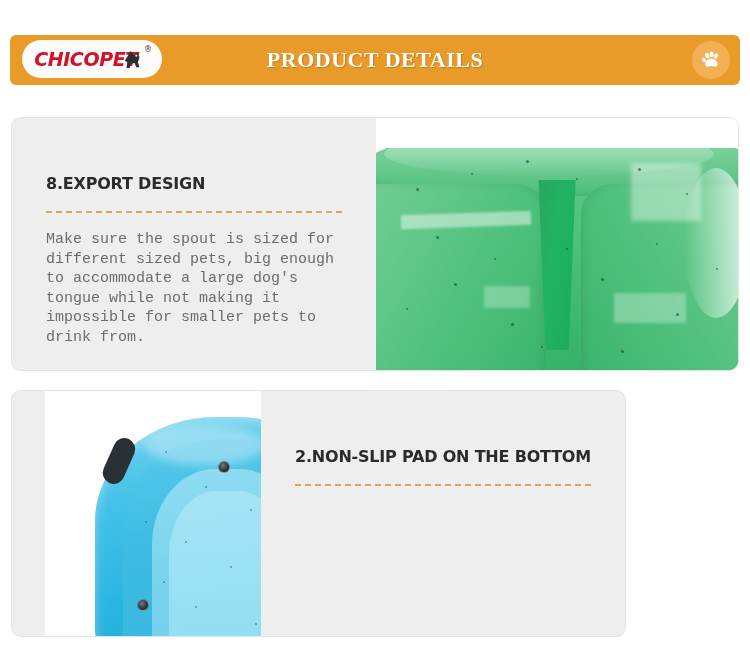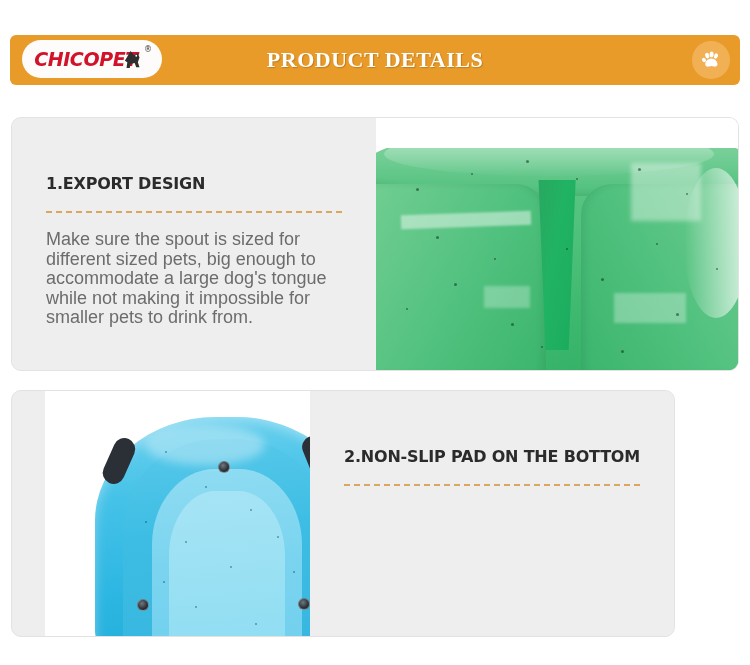--- a/index.html
+++ b/index.html
@@ -123,21 +123,21 @@
   #card-1 {
     left: 11px;
     top: 117px;
     width: 728px;
     height: 254px;
   }
 
   #card-2 {
     left: 11px;
     top: 390px;
-    width: 664px;
+    width: 615px;
     height: 247px;
     padding-left: 33px;
   }
 
   .card-half {
     position: relative;
     height: 100%;
   }
 
   .half-text {
@@ -170,22 +170,22 @@
 
   .dashed {
     margin-top: 18px;
     height: 0;
     border-top: 2px dashed #d9a760;
     width: 296px;
   }
 
   .sect-body {
     margin-top: 17px;
-    font-family: Liberation Sans, sans-serif;
-    font-size: 18px;
+    font-family: Liberation Mono, monospace;
+    font-size: 15px;
     line-height: 19.5px;
     color: #6c6c6c;
   }
 
   
   .photo-green {
     position: absolute;
     inset: 0;
     background: #ffffff;
   }
@@ -415,21 +415,21 @@
         <ellipse cx="17.0" cy="8.0" rx="1.9" ry="2.7" fill="#ffffff" transform="rotate(18 17 8)"></ellipse>
         <ellipse cx="5.0" cy="12.0" rx="1.8" ry="2.3" fill="#ffffff" transform="rotate(-40 5 12)"></ellipse>
         <path d="M12.4 10.4c3.2 0 6.1 3.1 6.1 5.6 0 2.1-1.9 3.0-3.6 2.6-1.0-0.24-1.7-0.5-2.5-0.5s-1.6 0.26-2.6 0.5c-1.8 0.42-3.6-0.5-3.6-2.6 0-2.5 3.0-5.6 6.2-5.6z" fill="#ffffff"></path>
       </svg>
     </div>
   </div>
 
   <div class="card" id="card-1">
 
     <div class="card-half half-text">
-      <div class="sect-title">1.EXPORT DESIGN</div>
+      <div class="sect-title">8.EXPORT DESIGN</div>
       <div class="dashed"></div>
       <div class="sect-body">Make sure the spout is sized for different sized pets, big enough to accommodate a large dog's tongue while not making it impossible for smaller pets to drink from.</div>
     </div>
 
     <div class="vdivider" style="left:365px"></div>
 
     <div class="card-half half-img">
       <div class="photo-green">
         <div class="g-body"></div>
         <div class="g-collar"></div>

